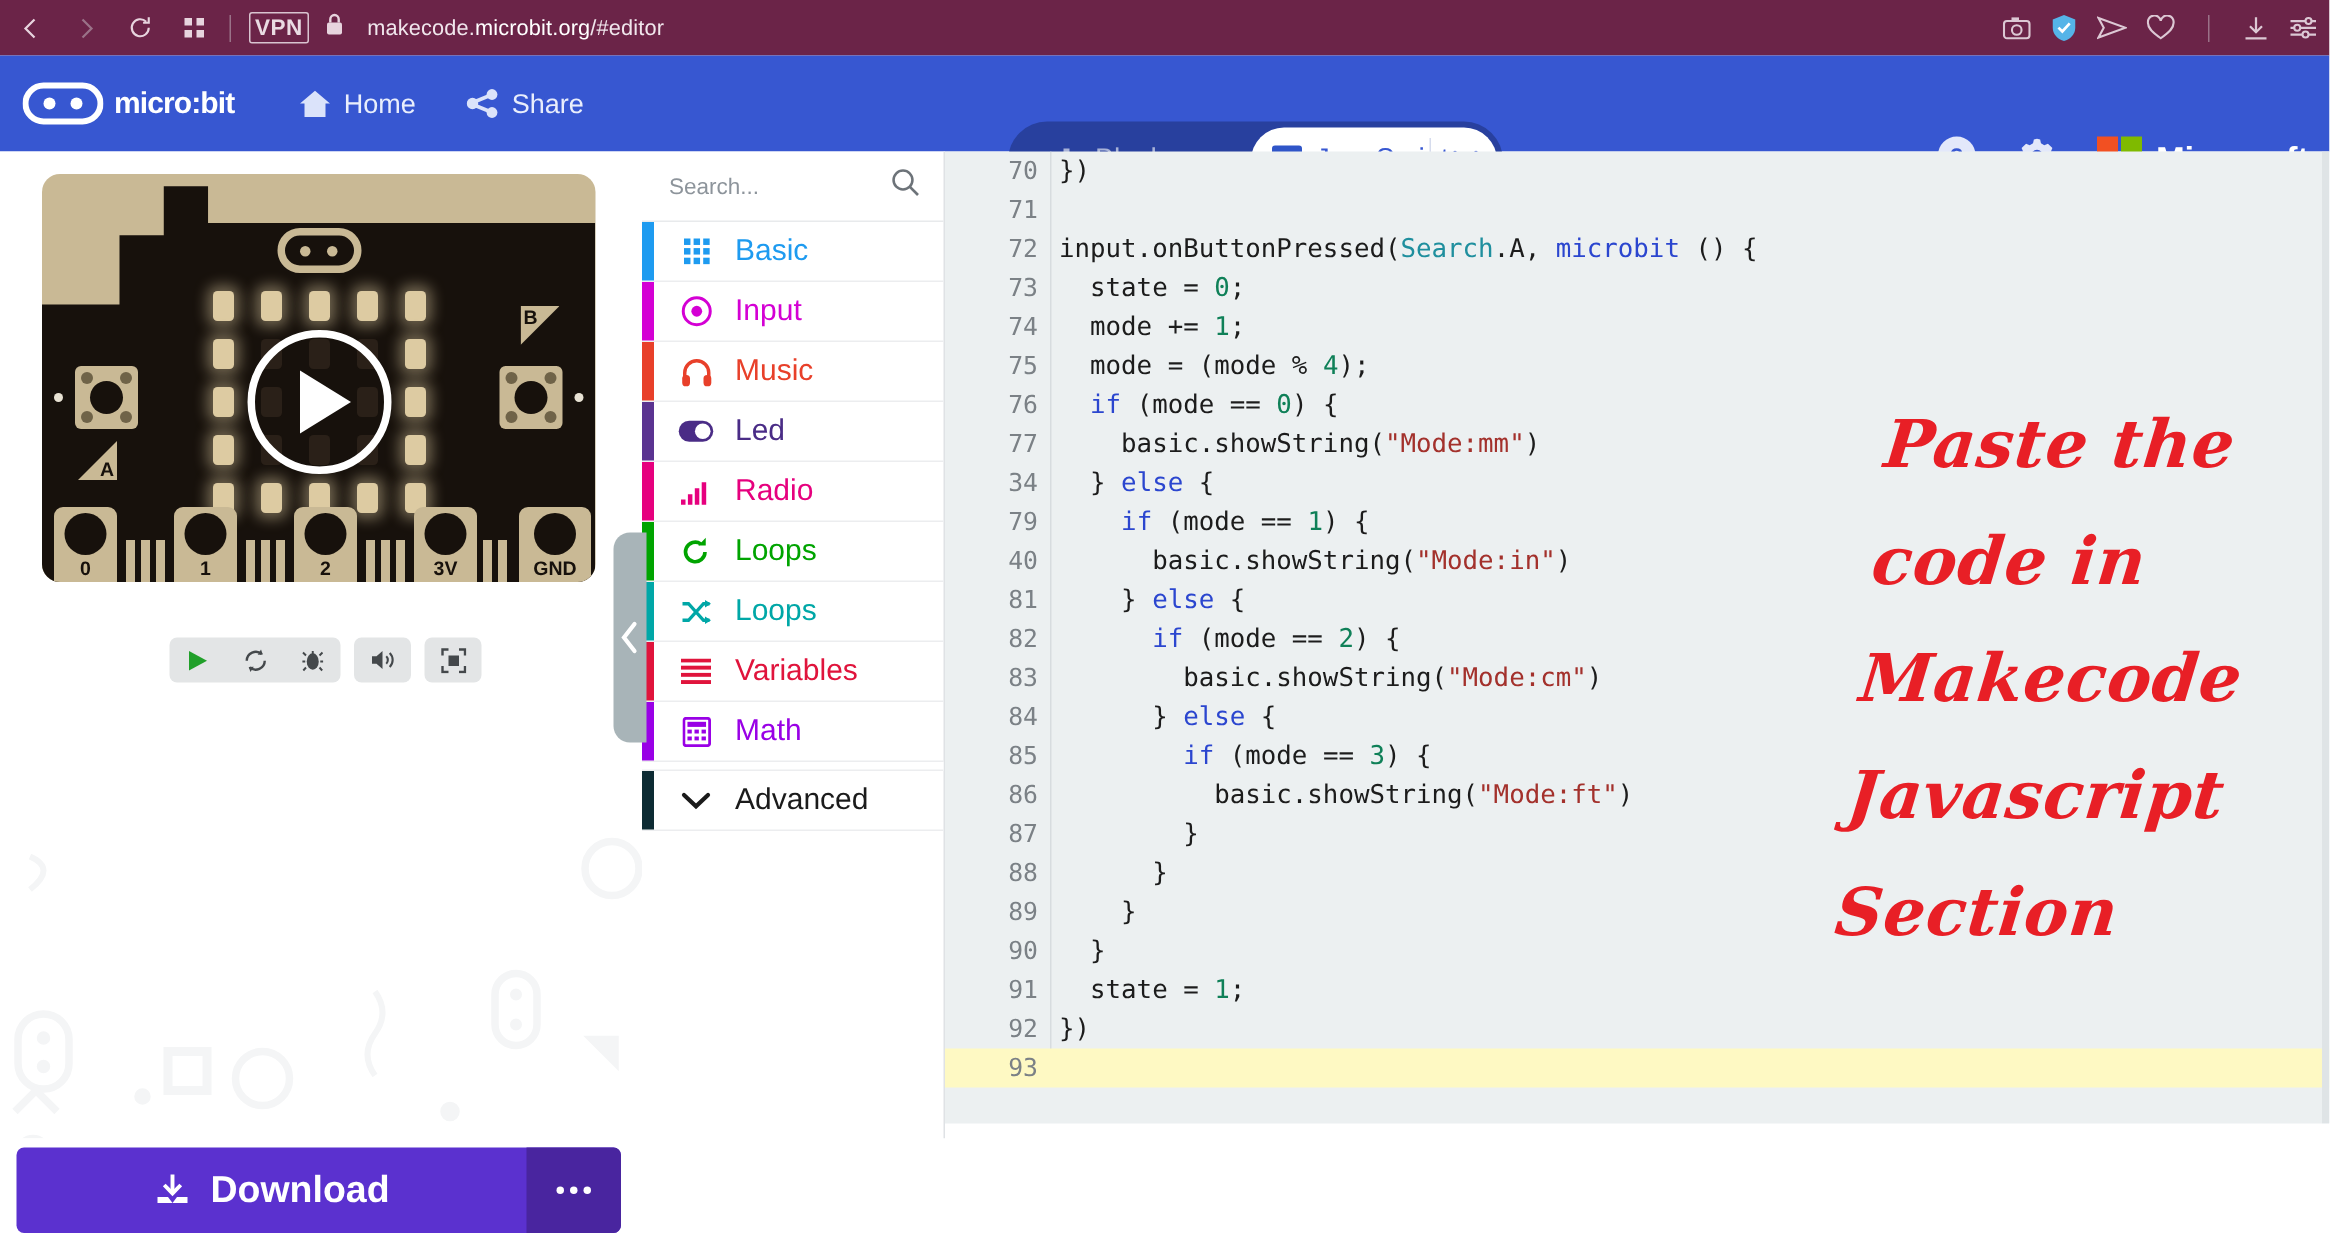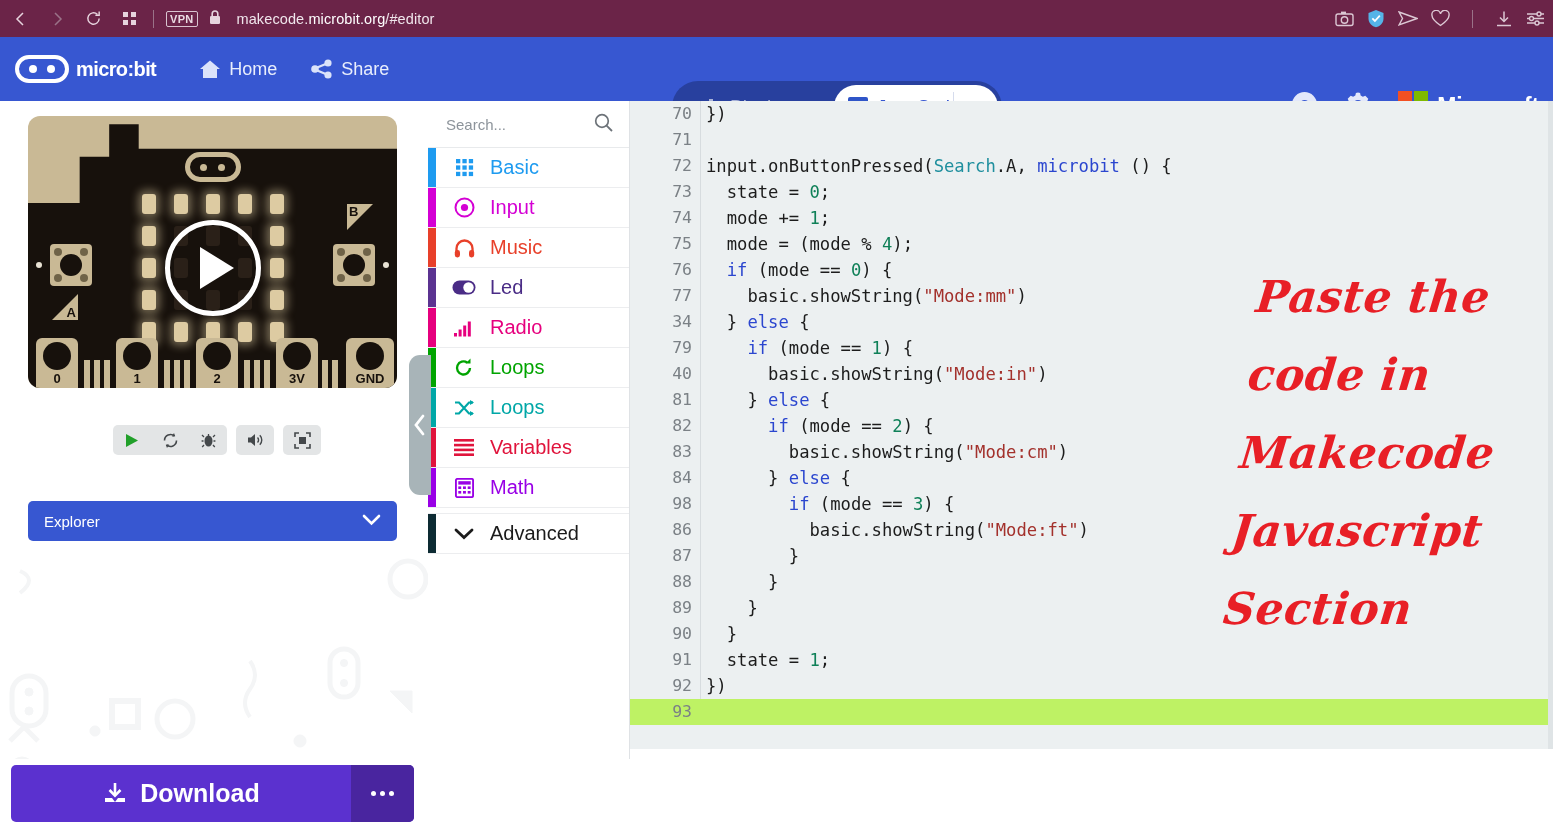--- a/index.html
+++ b/index.html
@@ -18,21 +18,21 @@
   .nav-btn {
     width: 30px; height: 30px; margin-left: 6px;
     display: flex; align-items: center; justify-content: center;
     color: #e7d4de; font-size: 17px; line-height: 1;
   }
   .nav-btn.dim { color: #9a7288; }
   .nav-ico { display: block; }
   .chrome-div { width: 1px; height: 18px; background: #9a7288; margin: 0 9px; }
   .vpn-chip {
     border: 1.5px solid #d9c4d0; border-radius: 2px; color: #eadbe3;
-    font-size: 11px; font-weight: bold; padding: 1px 3px; letter-spacing: .3px;
+    font-size: 15px; font-weight: bold; padding: 1px 3px; letter-spacing: .3px;
     margin-left: 3px;
   }
   .lock-ico { margin-left: 10px; }
   .url-text {
     margin-left: 15px; color: #f0e6ec; font-size: 14.5px; letter-spacing: .1px;
   }
   .url-text b { color: #ffffff; font-weight: 400; }
   .chrome-right {
     position: absolute; right: 8px; top: 0; height: 37px;
     display: flex; align-items: center; gap: 13px;
@@ -191,21 +191,21 @@
     display: flex; align-items: center; justify-content: center; z-index: 5;
   }
 
   
   .editor {
     position: absolute; left: 630px; top: 101px; right: 0; height: 648px;
     background: #ecf0f1; overflow: hidden;
   }
   .code-area { position: absolute; inset: 0; font-family: "DejaVu Sans Mono", monospace; font-size: 17.2px; }
   .crow { position: relative; height: 26px; line-height: 26px; white-space: pre; }
-  .crow.hl { background: #bef264; }
+  .crow.hl { background: #fef9c3; }
   .ln {
     position: absolute; left: 0; width: 62px; text-align: right; color: #7b8186; font-size: 16.5px;
   }
   .ctext { position: absolute; left: 76px; color: #1c1c1c; }
   .gutter-line {
     position: absolute; left: 70px; top: 0; width: 1px; height: 618px; background: #d7dcdf;
   }
   .kw { color: #2b46cf; }
   .ty { color: #1f8f9e; }
   .num { color: #0f8058; }
@@ -537,28 +537,20 @@
       <div class="ctrl-group">
         <div class="ctrl-btn">
           <svg width="17" height="17" viewBox="0 0 17 17">
             <path d="M1 5 V1 H5 M12 1 H16 V5 M16 12 V16 H12 M5 16 H1 V12" stroke="#44484b" stroke-width="1.6" fill="none"></path>
             <rect x="5" y="5" width="7" height="7" fill="#44484b"></rect>
             </svg>
         </div>
       </div>
     </div>
 
-    <div class="explorer-bar">
-      <span class="lbl">Explorer</span>
-      <span>
-        <svg width="19" height="12" viewBox="0 0 19 12">
-            <path d="M2 2 L9.5 9.5 L17 2" stroke="#fff" stroke-width="2.6" fill="none" stroke-linecap="round"></path>
-          </svg>
-      </span>
-    </div>
   </div>
 
   <div class="toolbox">
     <div class="tb-search">
       <span class="ph">Search...</span>
       <span>
         <svg width="19" height="19" viewBox="0 0 19 19">
             <circle cx="8" cy="8" r="6.3" stroke="#6d7379" stroke-width="1.7" fill="none"></circle>
             <path d="M12.6 12.6 L18 18" stroke="#6d7379" stroke-width="1.8"></path>
           </svg>
@@ -721,21 +713,21 @@
         <div class="crow"><span class="ln">75</span><span class="ctext"><span>  mode = (mode % </span><span class="num">4</span><span>);</span></span></div>
         <div class="crow"><span class="ln">76</span><span class="ctext"><span>  </span><span class="kw">if</span><span> (mode == </span><span class="num">0</span><span>) {</span></span></div>
         <div class="crow"><span class="ln">77</span><span class="ctext"><span>    basic.showString(</span><span class="str">"Mode:mm"</span><span>)</span></span></div>
         <div class="crow"><span class="ln">34</span><span class="ctext"><span>  } </span><span class="kw">else</span><span> {</span></span></div>
         <div class="crow"><span class="ln">79</span><span class="ctext"><span>    </span><span class="kw">if</span><span> (mode == </span><span class="num">1</span><span>) {</span></span></div>
         <div class="crow"><span class="ln">40</span><span class="ctext"><span>      basic.showString(</span><span class="str">"Mode:in"</span><span>)</span></span></div>
         <div class="crow"><span class="ln">81</span><span class="ctext"><span>    } </span><span class="kw">else</span><span> {</span></span></div>
         <div class="crow"><span class="ln">82</span><span class="ctext"><span>      </span><span class="kw">if</span><span> (mode == </span><span class="num">2</span><span>) {</span></span></div>
         <div class="crow"><span class="ln">83</span><span class="ctext"><span>        basic.showString(</span><span class="str">"Mode:cm"</span><span>)</span></span></div>
         <div class="crow"><span class="ln">84</span><span class="ctext"><span>      } </span><span class="kw">else</span><span> {</span></span></div>
-        <div class="crow"><span class="ln">98</span><span class="ctext"><span>        </span><span class="kw">if</span><span> (mode == </span><span class="num">3</span><span>) {</span></span></div>
+        <div class="crow"><span class="ln">85</span><span class="ctext"><span>        </span><span class="kw">if</span><span> (mode == </span><span class="num">3</span><span>) {</span></span></div>
         <div class="crow"><span class="ln">86</span><span class="ctext"><span>          basic.showString(</span><span class="str">"Mode:ft"</span><span>)</span></span></div>
         <div class="crow"><span class="ln">87</span><span class="ctext"><span>        }</span></span></div>
         <div class="crow"><span class="ln">88</span><span class="ctext"><span>      }</span></span></div>
         <div class="crow"><span class="ln">89</span><span class="ctext"><span>    }</span></span></div>
         <div class="crow"><span class="ln">90</span><span class="ctext"><span>  }</span></span></div>
         <div class="crow"><span class="ln">91</span><span class="ctext"><span>  state = </span><span class="num">1</span><span>;</span></span></div>
         <div class="crow"><span class="ln">92</span><span class="ctext"><span>})</span></span></div>
         <div class="crow hl"><span class="ln">93</span><span class="ctext"></span></div>
       </div>
     <div class="ed-scrollbar"></div>

